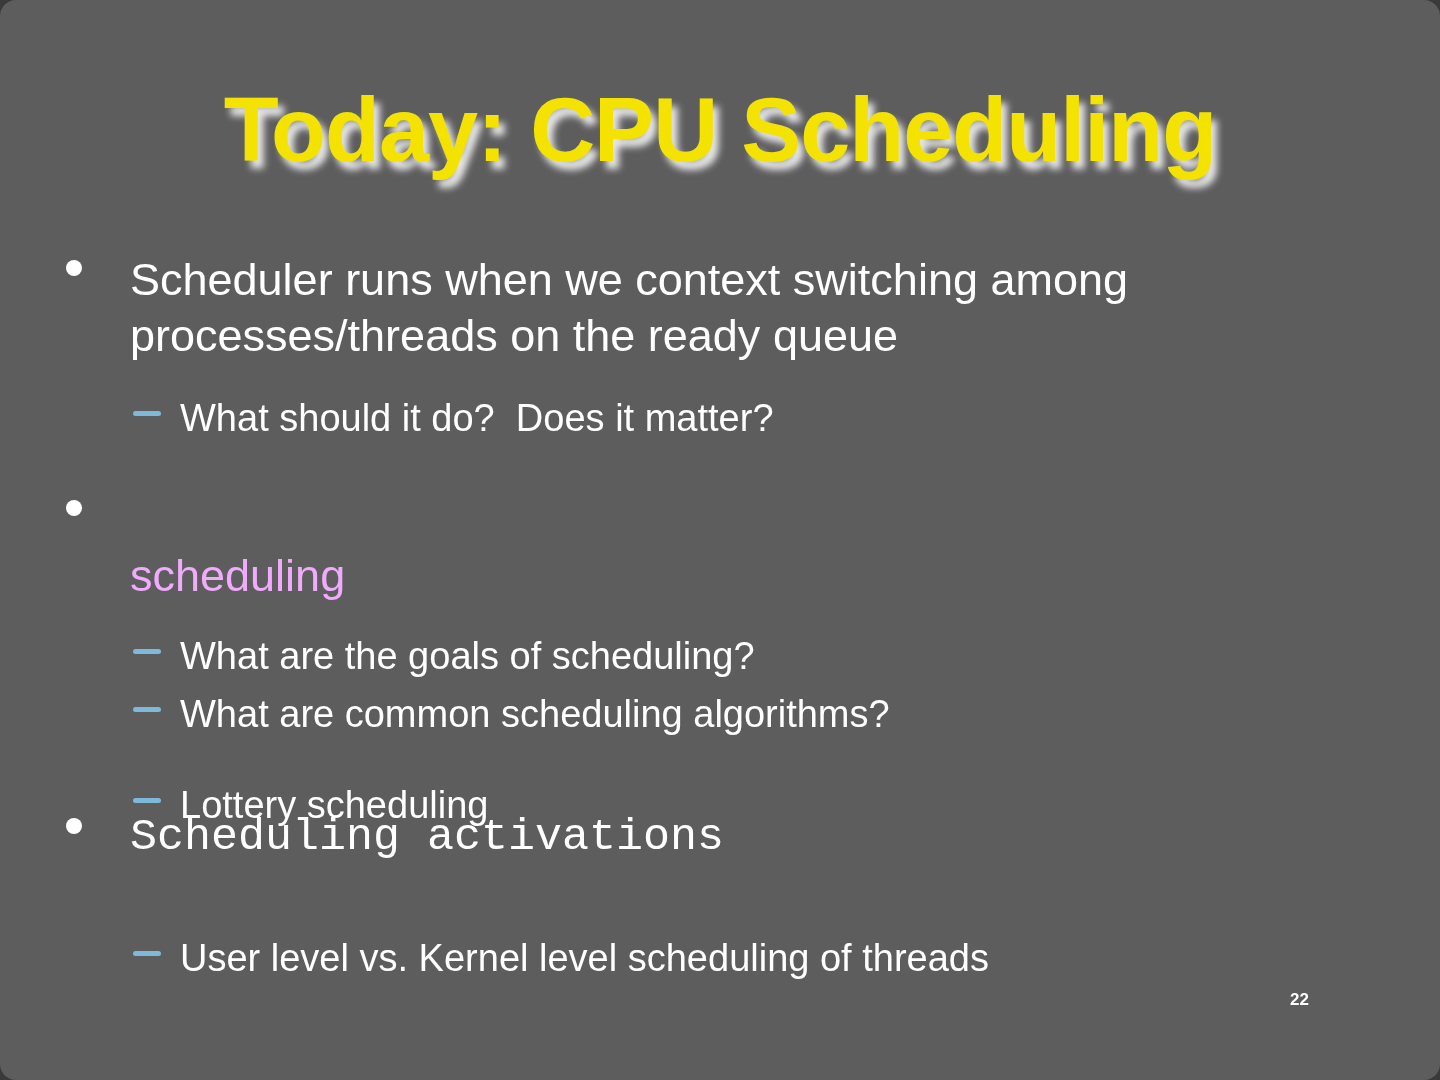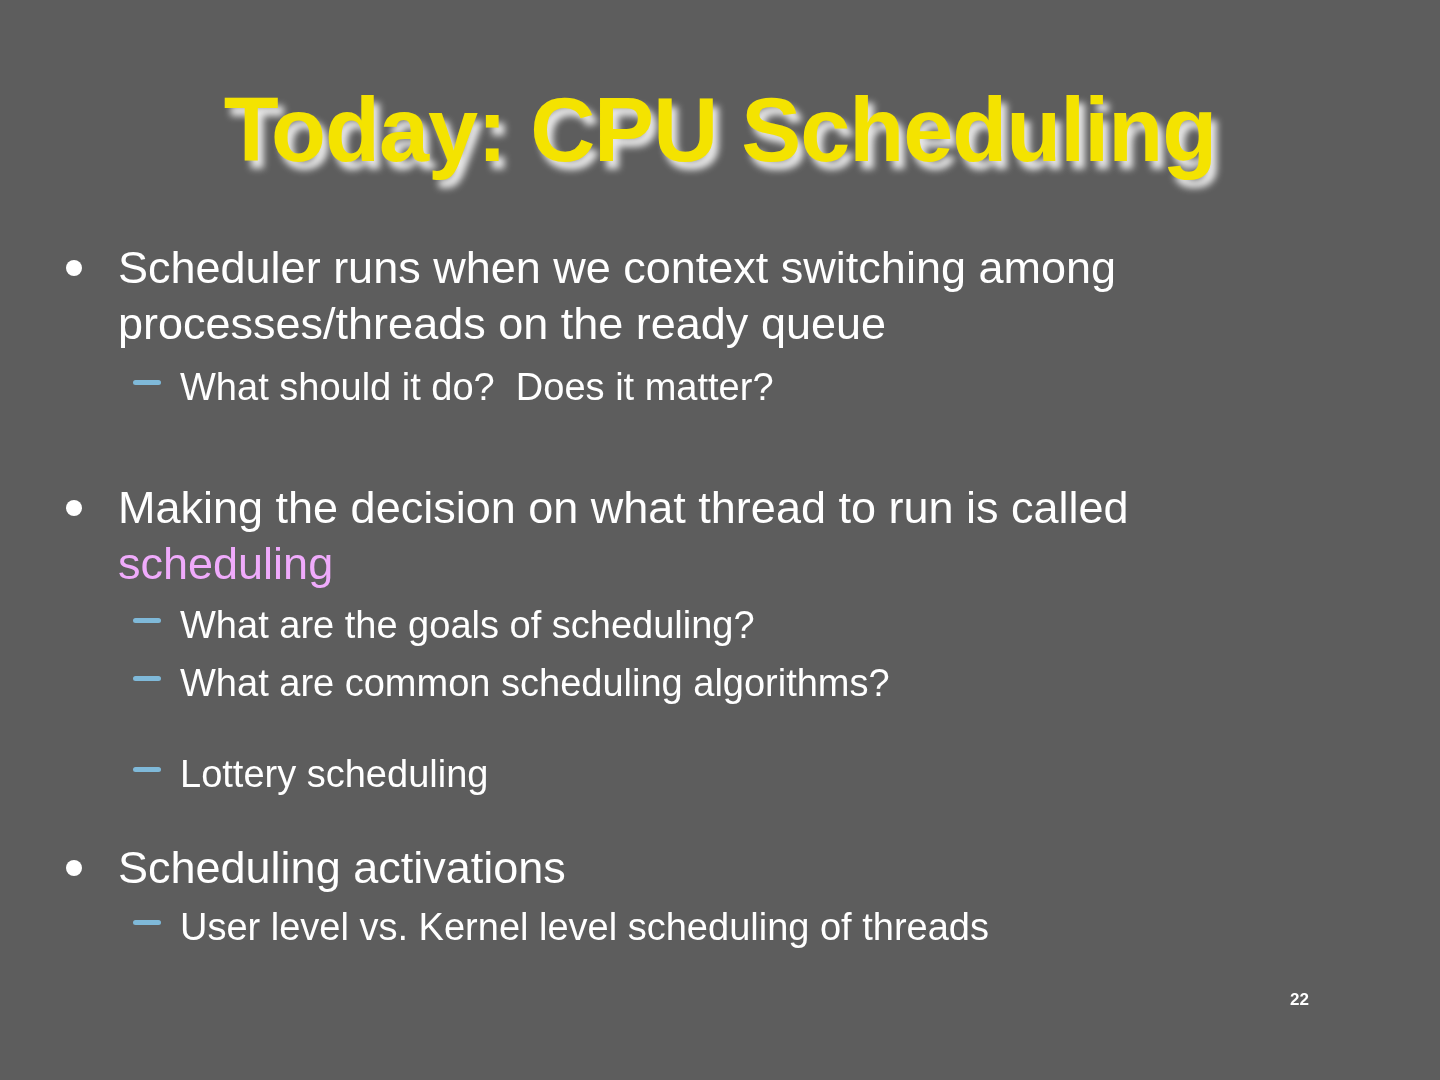--- a/index.html
+++ b/index.html
@@ -4,20 +4,21 @@
 <style>
   html, body { margin: 0; padding: 0; background: #3a3a3a; }
   .slide {
     position: relative;
     width: 1440px;
     height: 1080px;
     background: #5d5d5d;
     overflow: hidden;
     font-family: "Liberation Sans", "DejaVu Sans", sans-serif;
     color: #ffffff;
+    border-radius: 16px;
   }
 
   
   .title {
     position: absolute;
     top: 70px;
     left: 0;
     width: 1440px;
     margin: 0;
     text-align: center;
@@ -42,37 +43,38 @@
   }
   .dot {
     display: block;
     width: 16px;
     height: 16px;
     margin-top: 20px;
     border-radius: 50%;
     background: #ffffff;
   }
   .btext {
-    margin: 0;
+    margin: 12px;
     width: 1150px;
     font-size: 45px;
     line-height: 56px;
     white-space: pre-wrap;
   }
   .b1 { top: 240px; }
   .b2 { top: 480px; }
-  .b3 { top: 840px; }
+  .b3 { top: 798px; font-family: Liberation Mono, monospace; }
   .red { color: #f0abfc; }
 
   
   .sub {
     position: absolute;
     left: 133px;
     display: flex;
     align-items: flex-start;
+    margin-top: 31px;
   }
   .marker2 {
     flex: 0 0 47px;
     display: block;
   }
   .dash {
     display: block;
     width: 28px;
     height: 5px;
     margin-top: 17px;
@@ -120,21 +122,21 @@
     <span class="marker2">
         <span class="dash"></span>
       </span>
     <p class="stext">What should it do?  Does it matter?</p>
   </div>
 
   <div class="bullet b2">
     <span class="marker1">
         <span class="dot"></span>
       </span>
-    <p class="btext"><span>Making the decision on what thread to run is called</span><br><span class="red">scheduling</span></p>
+    <p class="btext"><br><span class="red">scheduling</span></p>
   </div>
 
   <div class="sub s2b">
     <span class="marker2">
         <span class="dash"></span>
       </span>
     <p class="stext">What are common scheduling algorithms?</p>
   </div>
 
   <div class="sub s2a">

